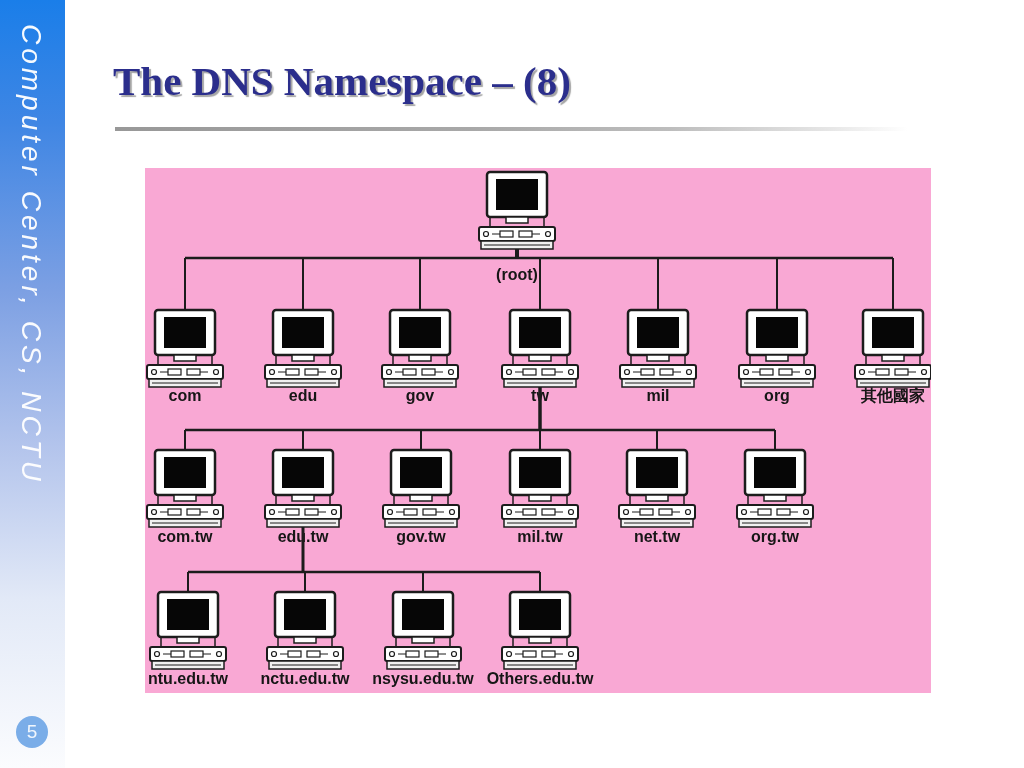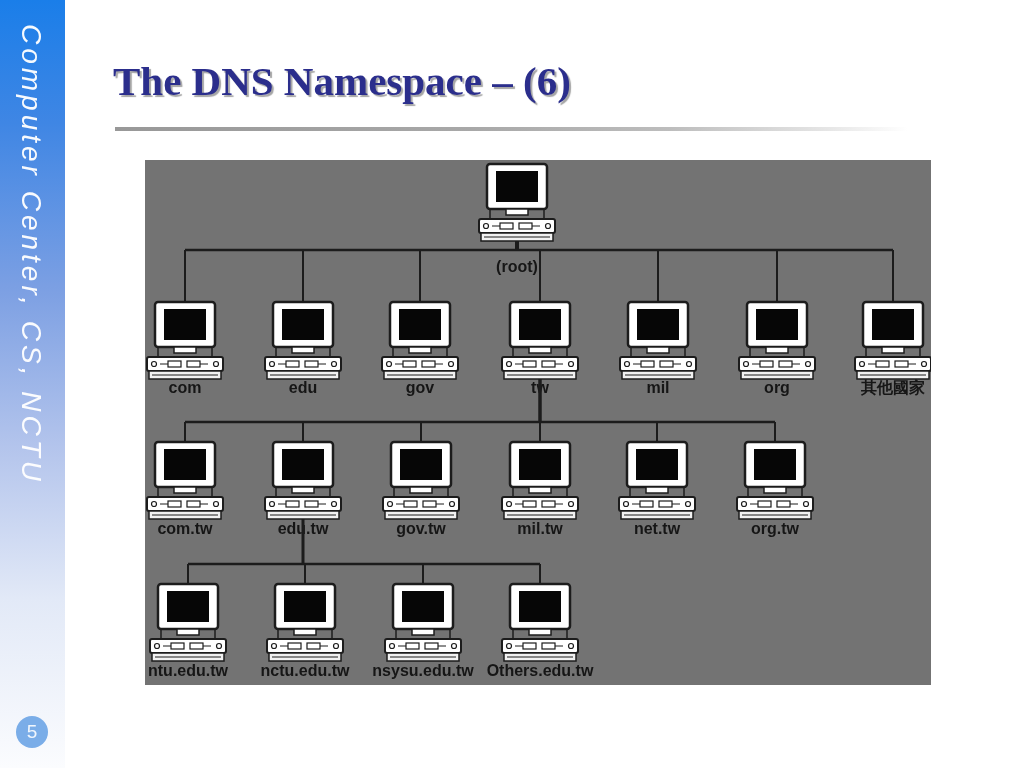--- a/index.html
+++ b/index.html
@@ -33,37 +33,37 @@
     font-size:41px;
     color:#2b2e8c;
     text-shadow:2px 2px 1px #a5a5a5;
     white-space:nowrap;
   }
   .title-rule{
     position:absolute;left:115px;top:127px;width:793px;height:4px;
     background:linear-gradient(to right,#989898 0%,#a8a8a8 45%,#bdbdbd 70%,#e6e6e6 90%,rgba(255,255,255,0) 100%);
   }
   .diagram-panel{
-    position:absolute;left:145px;top:160px;width:786px;height:525px;
-    background:#737373;
+    position:absolute;left:145px;top:168px;width:786px;height:525px;
+    background:#f9a8d4;
   }
   .diagram-panel svg{display:block;width:786px;height:525px;}
 </style>
 </head>
 <body>
 
 <div class="sidebar">
   <div class="sidebar-text">Computer Center, CS, NCTU</div>
 </div>
 
 <div class="page-badge">
   <span>5</span>
 </div>
 
-<h1 class="slide-title">The DNS Namespace – (6)</h1>
+<h1 class="slide-title">The DNS Namespace – (8)</h1>
 
 <div class="title-rule"></div>
 
 <div class="diagram-panel">
   <svg id="tree-svg" viewBox="0 0 786 525" xmlns="http://www.w3.org/2000/svg">
       <g>
       <line x1="345" y1="49" x2="345" y2="61" stroke="#1c1c1c" stroke-width="1.5"></line>
       <line x1="399" y1="49" x2="399" y2="61" stroke="#1c1c1c" stroke-width="1.5"></line>
       <rect x="342" y="4" width="60" height="45" rx="3" fill="#ffffff" stroke="#1c1c1c" stroke-width="2.5"></rect>
       <rect x="351" y="11" width="42" height="31" fill="#060606"></rect>

